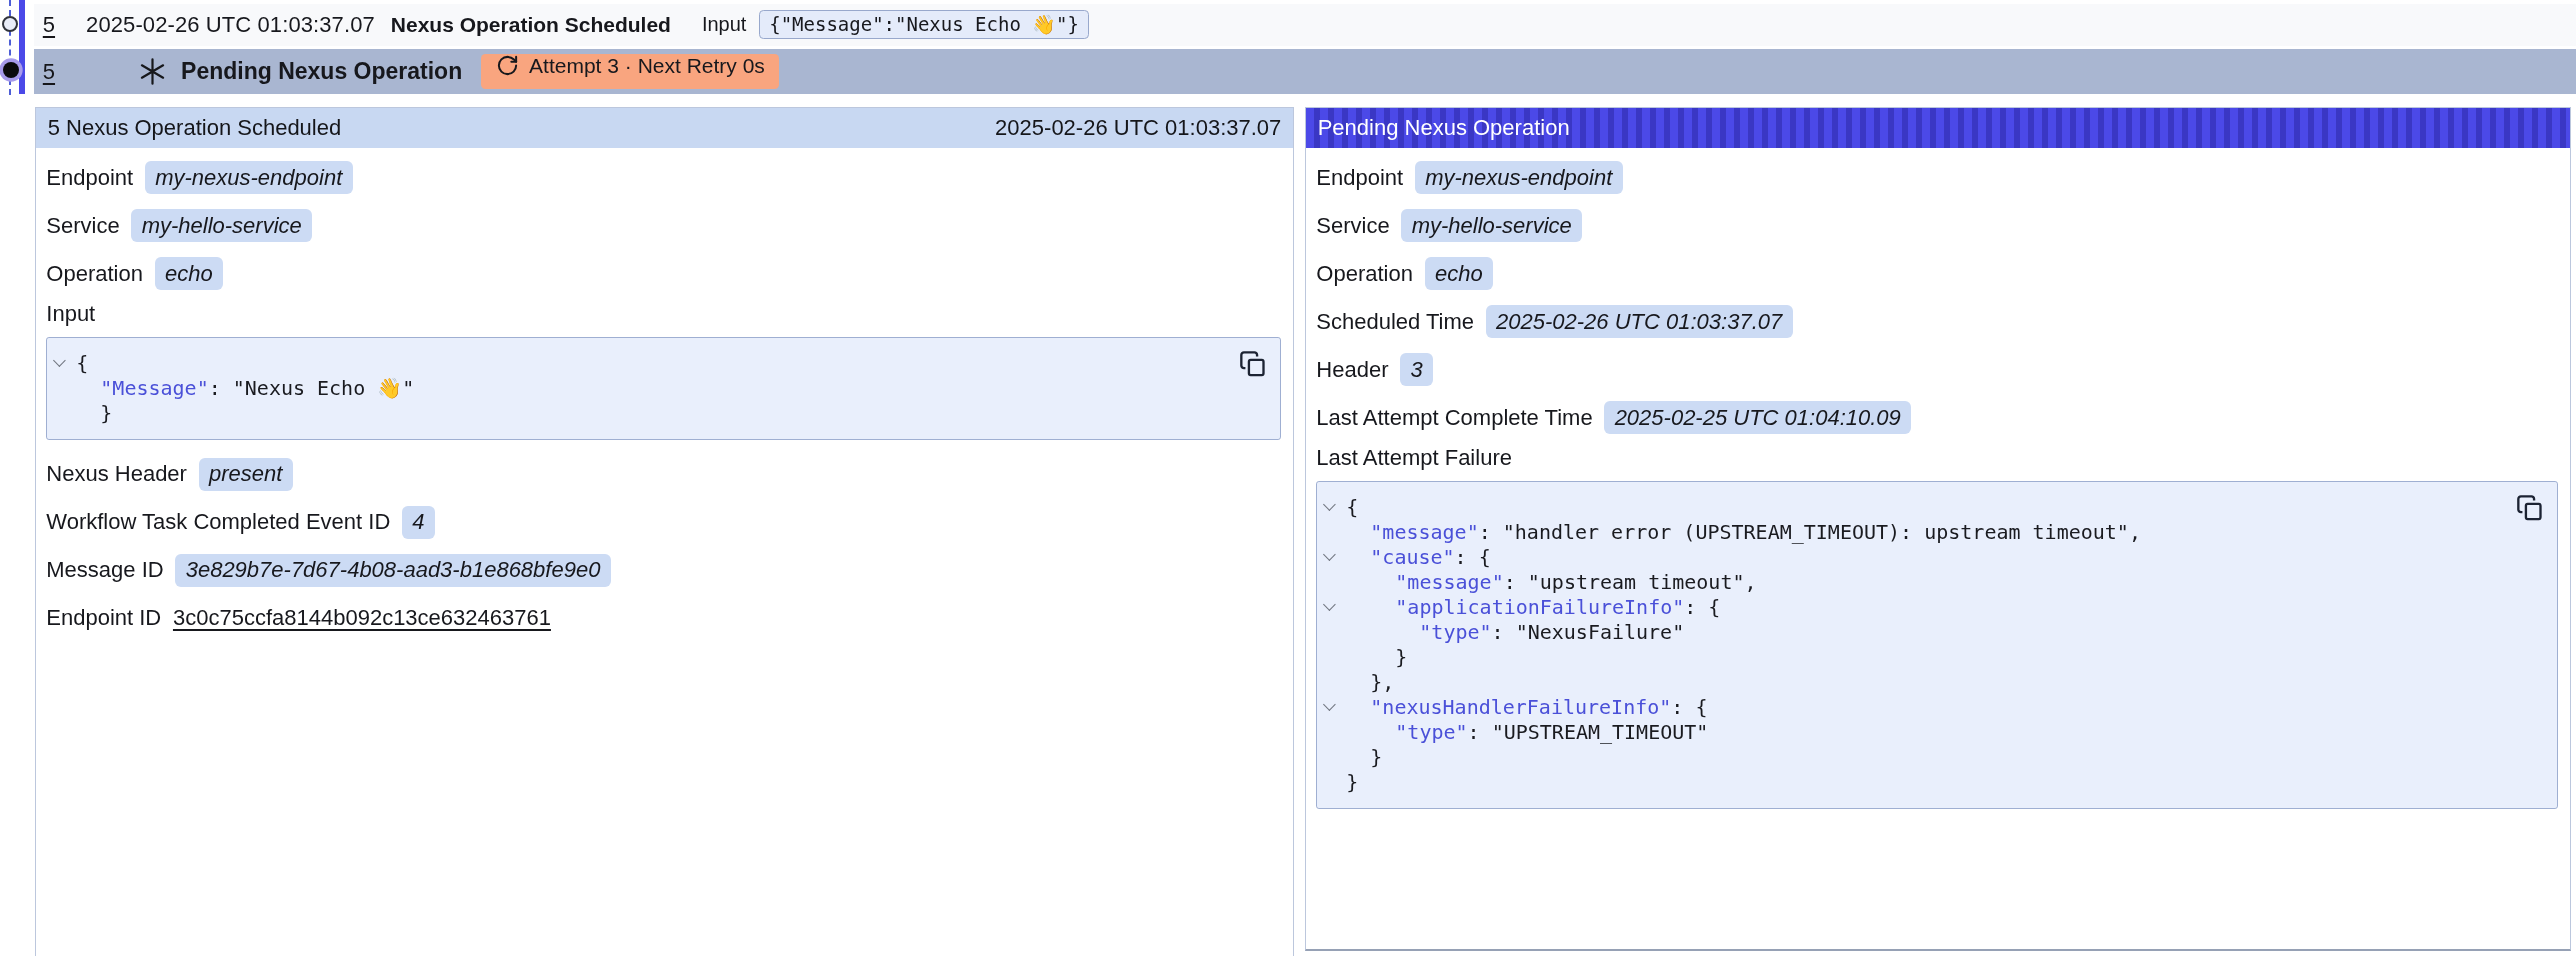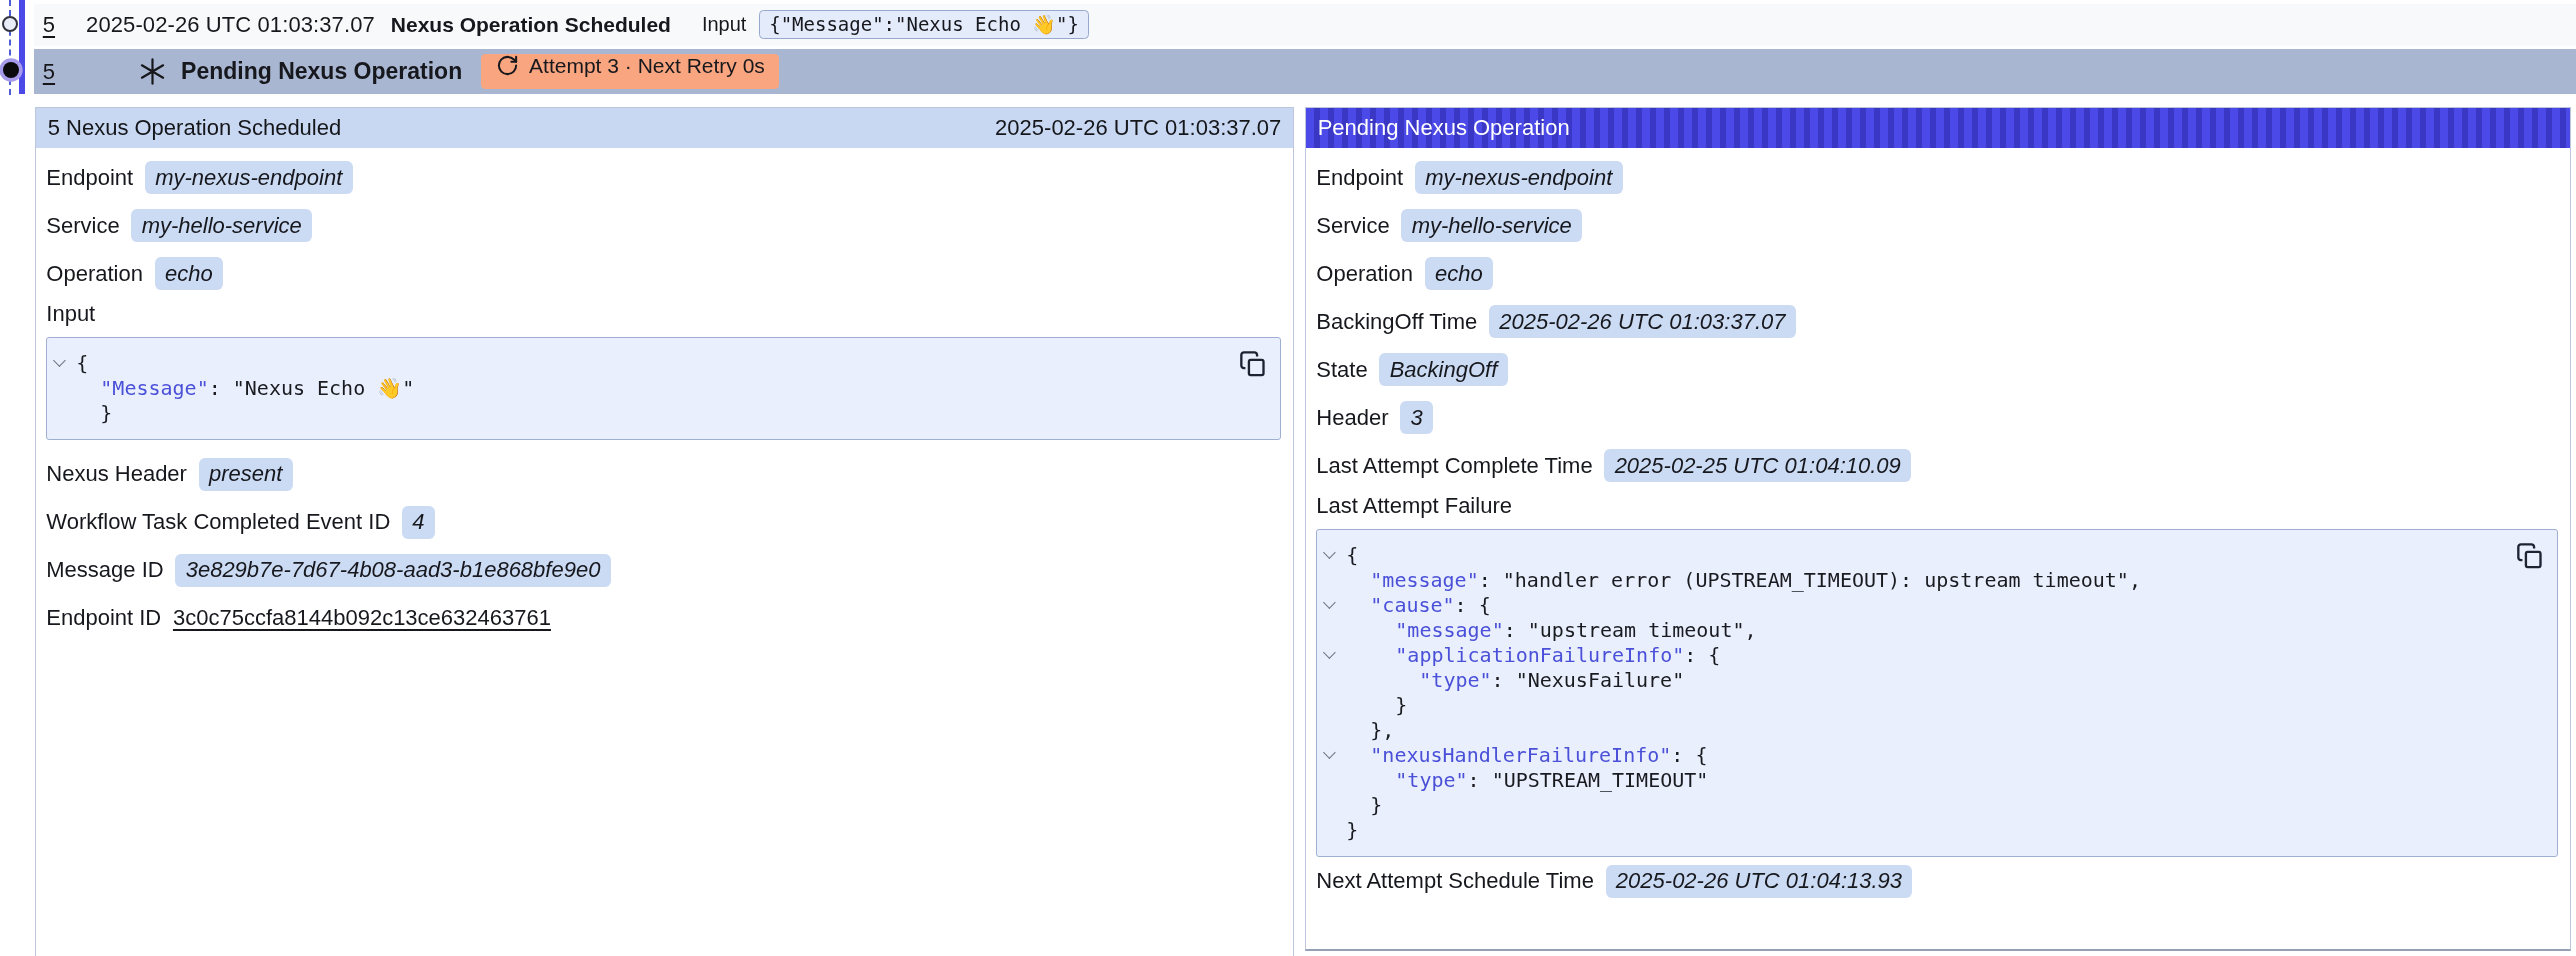--- a/index.html
+++ b/index.html
@@ -163,26 +163,22 @@
           </div>
           <div class="field">
             <span>Service</span>
             <span class="badge">my-hello-service</span>
           </div>
           <div class="field">
             <span>Operation</span>
             <span class="badge">echo</span>
           </div>
           <div class="field">
-            <span>BackingOff Time</span>
+            <span>Scheduled Time</span>
             <span class="badge">2025-02-26 UTC 01:03:37.07</span>
-          </div>
-          <div class="field">
-            <span>State</span>
-            <span class="badge">BackingOff</span>
           </div>
           <div class="field">
             <span>Header</span>
             <span class="badge">3</span>
           </div>
           <div class="field">
             <span>Last Attempt Complete Time</span>
             <span class="badge">2025-02-25 UTC 01:04:10.09</span>
           </div>
         </div>
@@ -200,23 +196,17 @@
           <div class="json-line" style="padding-left: 78px;"><span class="json-key mono">"message"</span><span class="mono">: "upstream timeout",</span></div>
           <div class="json-line" style="padding-left: 78px;"><span class="chev"></span><span class="json-key mono">"applicationFailureInfo"</span><span class="mono">: {</span></div>
           <div class="json-line" style="padding-left: 102px;"><span class="json-key mono">"type"</span><span class="mono">: "NexusFailure"</span></div>
           <div class="json-line" style="padding-left: 78px;"><span class="mono">}</span></div>
           <div class="json-line" style="padding-left: 53px;"><span class="mono">},</span></div>
           <div class="json-line" style="padding-left: 53px;"><span class="chev"></span><span class="json-key mono">"nexusHandlerFailureInfo"</span><span class="mono">: {</span></div>
           <div class="json-line" style="padding-left: 78px;"><span class="json-key mono">"type"</span><span class="mono">: "UPSTREAM_TIMEOUT"</span></div>
           <div class="json-line" style="padding-left: 53px;"><span class="mono">}</span></div>
           <div class="json-line" style="padding-left: 29px;"><span class="mono">}</span></div>
         </div>
-      <div>
-          <div class="field">
-            <span>Next Attempt Schedule Time</span>
-            <span class="badge">2025-02-26 UTC 01:04:13.93</span>
-          </div>
-        </div>
     </div>
   </div>
 
 </div>
 
 
 </body></html>

